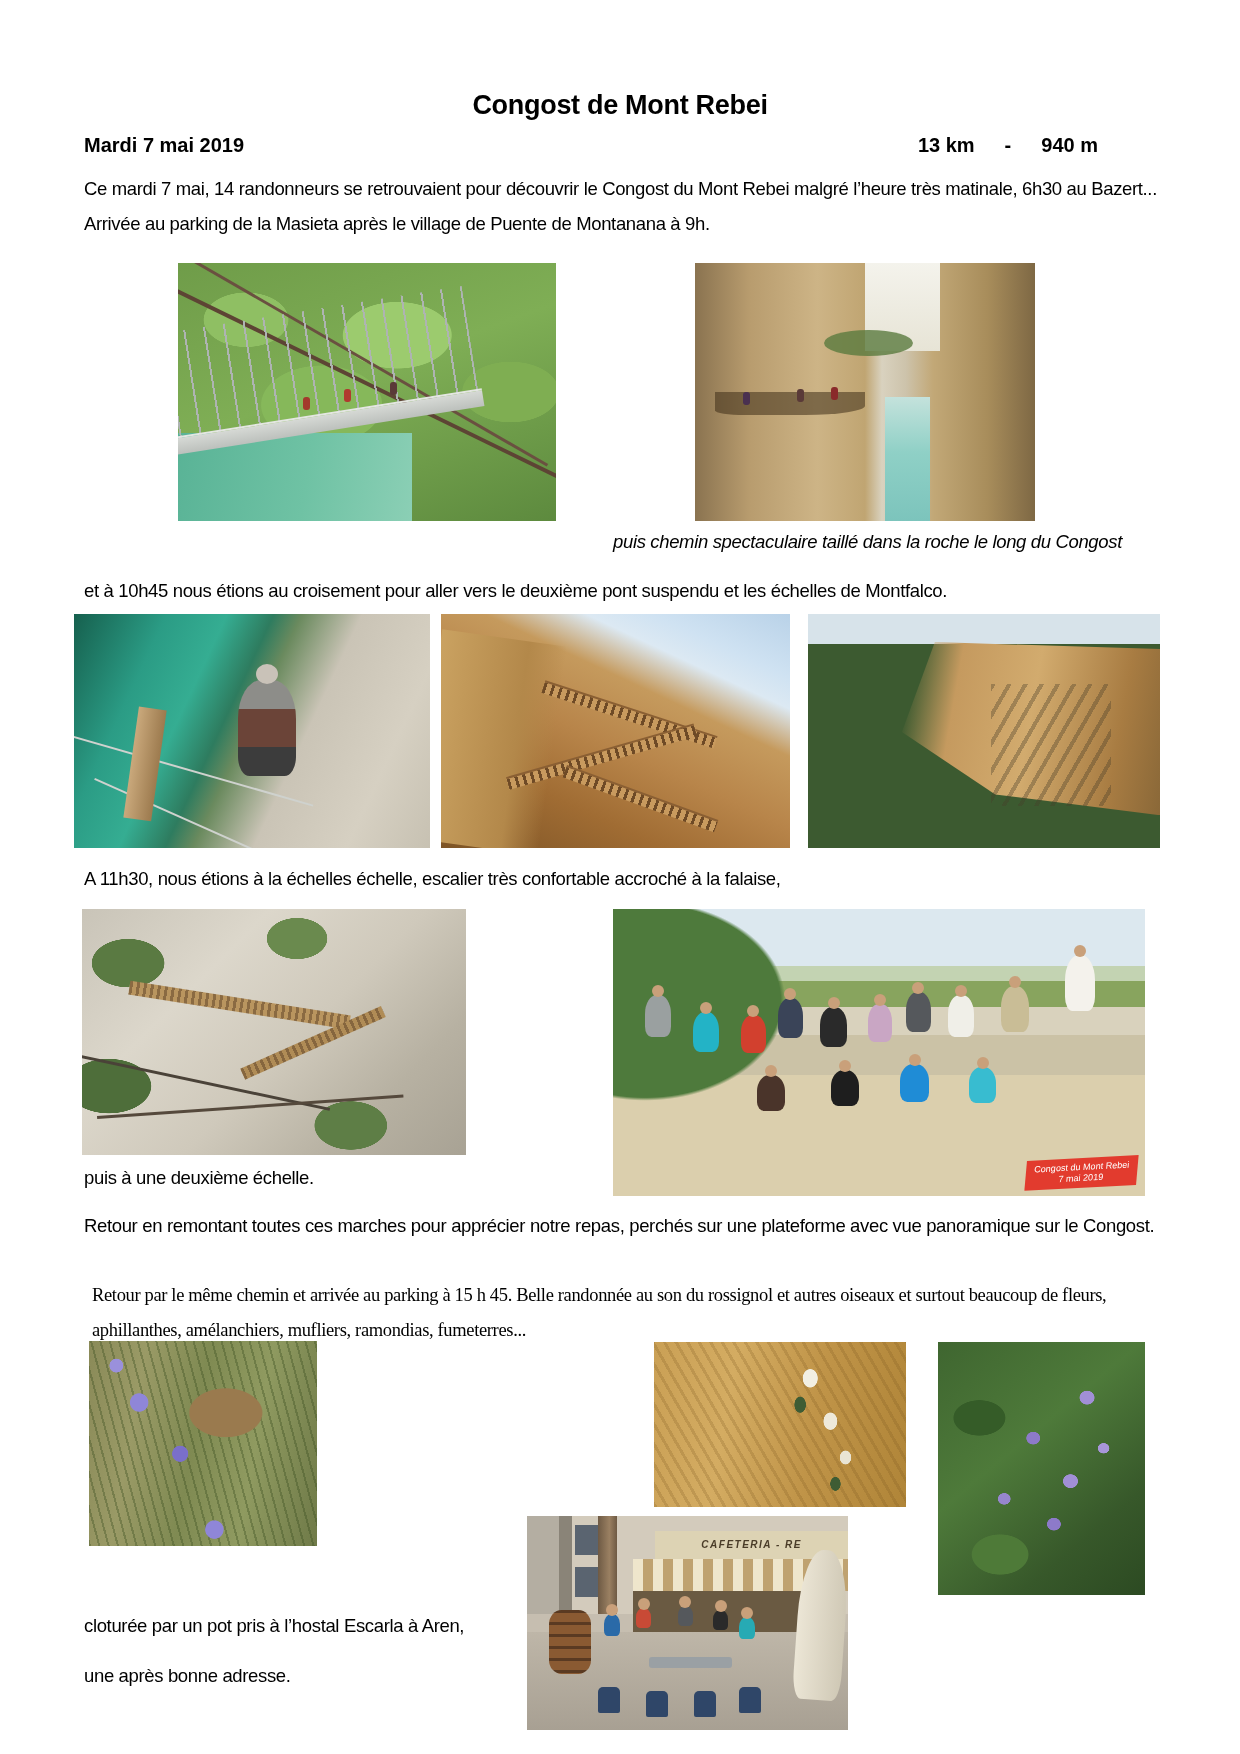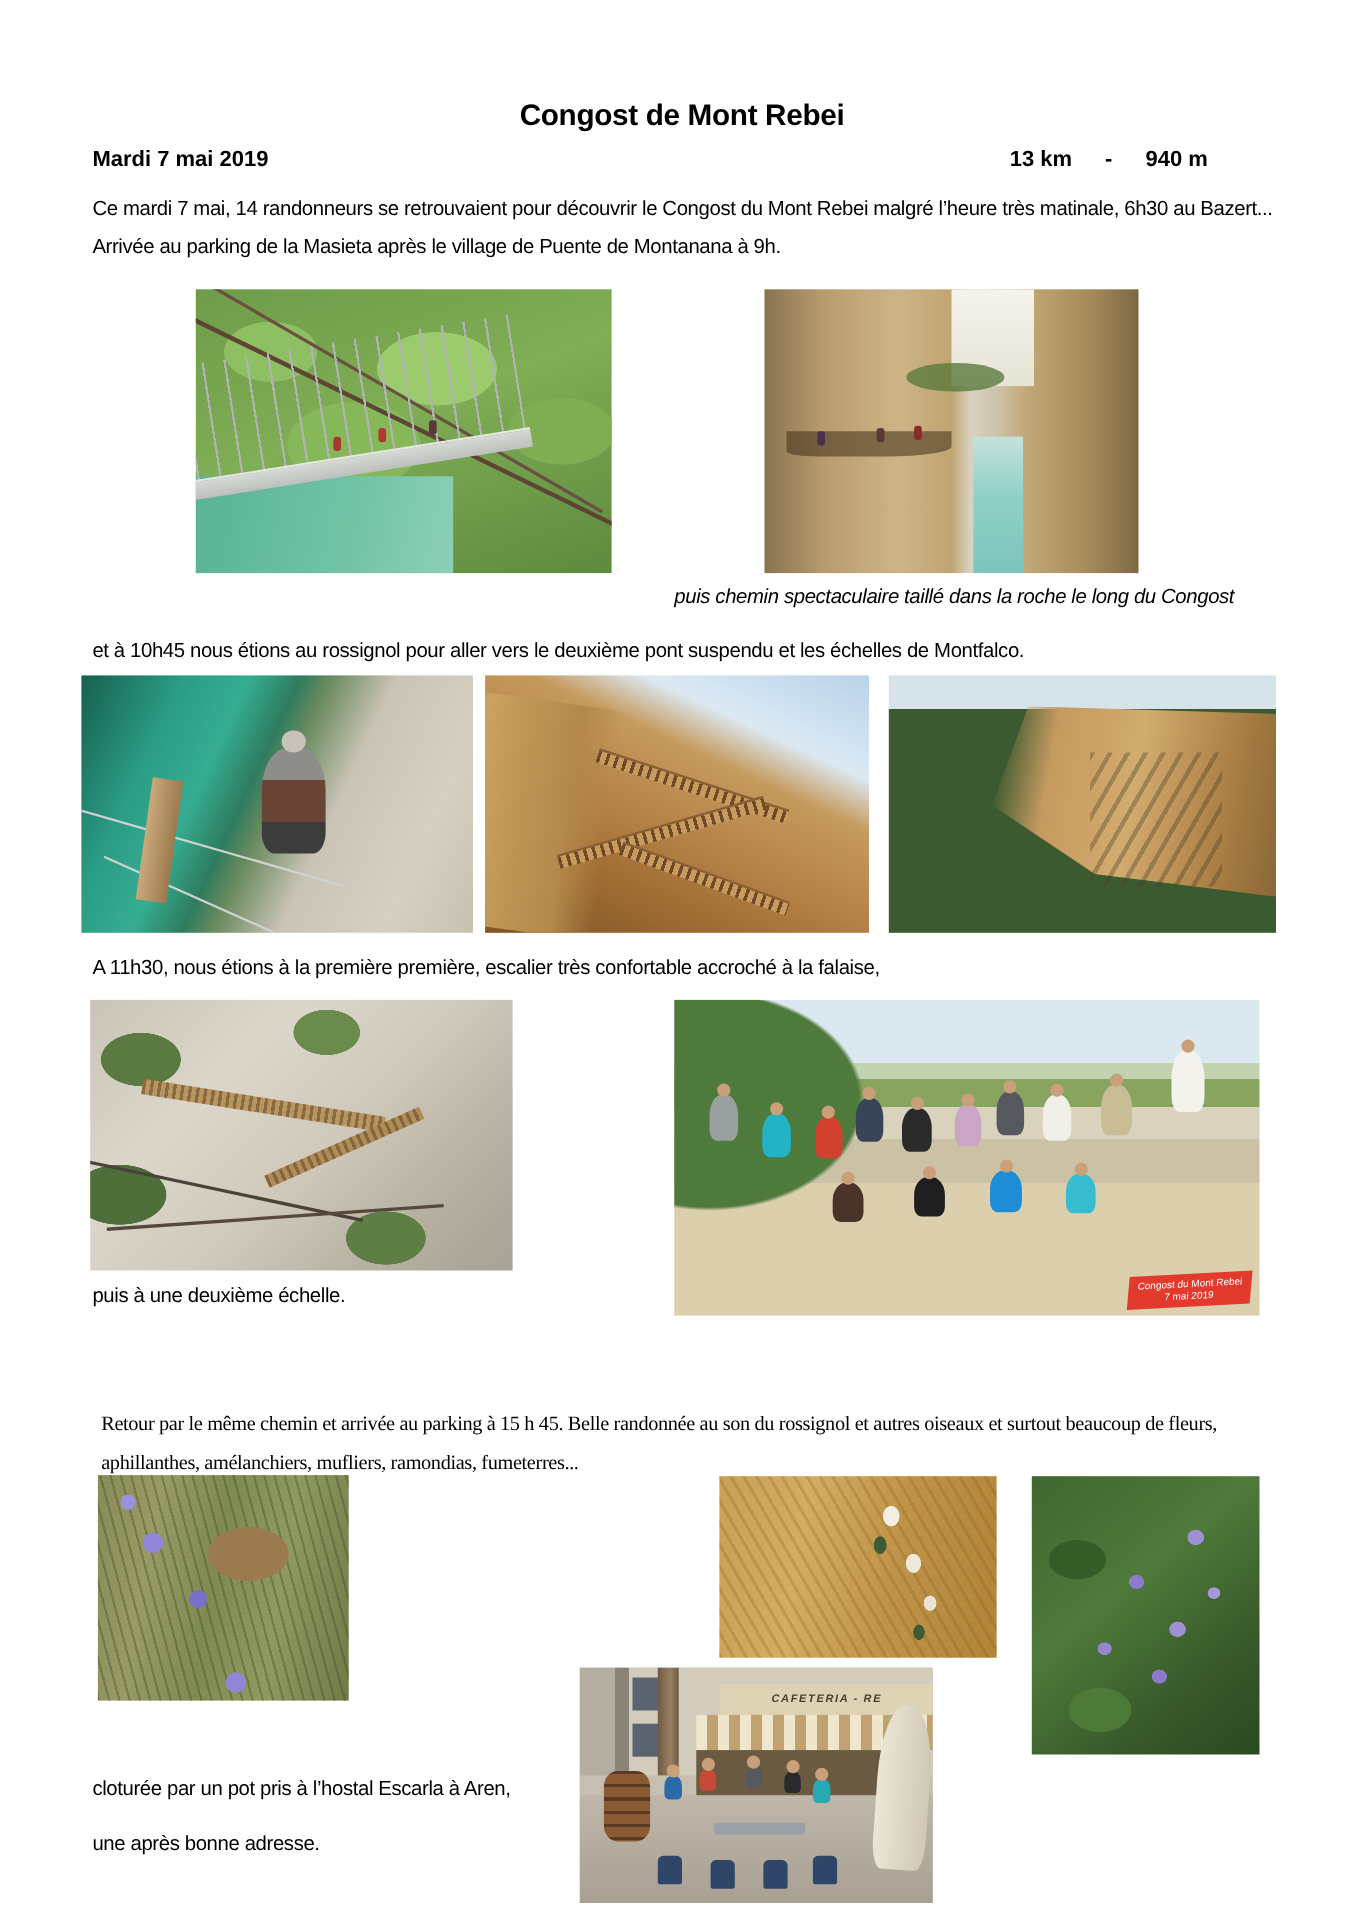--- a/index.html
+++ b/index.html
@@ -202,42 +202,42 @@
     <div class="art green"></div>
     <div class="art river"></div>
     <div class="art ledge"></div>
     <div class="fig" style="left:14%;top:50%;background:#4a3050;"></div>
     <div class="fig" style="left:30%;top:49%;"></div>
     <div class="fig" style="left:40%;top:48%;background:#8a2a2a;"></div>
   </div>
 
   <div class="cap" style="left:613px;top:514px;font-style:italic;">puis chemin spectaculaire taillé dans la roche le long du Congost</div>
 
-  <div class="small-line" style="left:84px;top:563px;">et à 10h45 nous étions au rossignol pour aller vers le deuxième pont suspendu et les échelles de Montfalco.</div>
+  <div class="small-line" style="left:84px;top:563px;">et à 10h45 nous étions au croisement pour aller vers le deuxième pont suspendu et les échelles de Montfalco.</div>
 
   <div class="photo p3" title="Descente vers le deuxième pont au-dessus du lac turquoise">
     <div class="art wire"></div>
     <div class="art wire2"></div>
     <div class="art post"></div>
     <div class="art hiker"></div>
   </div>
 
   <div class="photo p4" title="Escaliers de bois en zigzag accrochés à la falaise ocre">
     <div class="art rock"></div>
     <div class="stair s1"></div>
     <div class="stair s2"></div>
     <div class="stair s3"></div>
   </div>
 
   <div class="photo p5" title="Falaise ocre dominant la forêt">
     <div class="art cliff"></div>
     <div class="art shade"></div>
   </div>
 
-  <div class="small-line" style="left:84px;top:851px;">A 11h30, nous étions à la première première, escalier très confortable accroché à la falaise,</div>
+  <div class="small-line" style="left:84px;top:851px;">A 11h30, nous étions à la échelles échelle, escalier très confortable accroché à la falaise,</div>
 
   <div class="photo p6" title="Passerelles de bois accrochées à la paroi claire">
     <div class="art cable"></div>
     <div class="art cable2"></div>
     <div class="art walk"></div>
     <div class="art walk2"></div>
   </div>
 
   <div class="photo p7" title="Photo de groupe des 14 randonneurs">
     <div class="person" style="left:6%;top:30%;width:26px;height:42px;background:#9aa0a0;"></div>
@@ -255,20 +255,21 @@
     <div class="person" style="left:54%;top:54%;width:29px;height:38px;background:#1f8cd6;"></div>
     <div class="person" style="left:67%;top:55%;width:27px;height:36px;background:#38bcd0;"></div>
     <div class="stamp">
       <div>Congost du Mont Rebei</div>
       <div>7 mai 2019</div>
     </div>
   </div>
 
   <div class="small-line" style="left:84px;top:1150px;">puis à une deuxième échelle.</div>
 
+  <div class="para" style="left:84px;top:1192px;width:1076px;">Retour en remontant toutes ces marches pour apprécier notre repas, perchés sur une plateforme avec vue panoramique sur le Congost.</div>
 
   <div class="para" style="left:92px;top:1262px;width:1076px;font-family:Liberation Serif, serif;">Retour par le même chemin et arrivée au parking à 15 h 45. Belle randonnée au son du rossignol et autres oiseaux et surtout beaucoup de fleurs, aphillanthes, amélanchiers, mufliers, ramondias, fumeterres...</div>
 
   <div class="photo p8" title="Aphillanthes bleues dans l’herbe"></div>
   <div class="photo p9" title="Amélanchier en fleurs blanches"></div>
   <div class="photo p10" title="Muflier blanc sur la roche ocre"></div>
   <div class="photo p11" title="Ramondias violettes sur feuillage vert"></div>
 
   <div class="photo p12" title="Pot pris à la terrasse de l’hostal Escarla à Aren">
     <div class="art bldg"></div>

